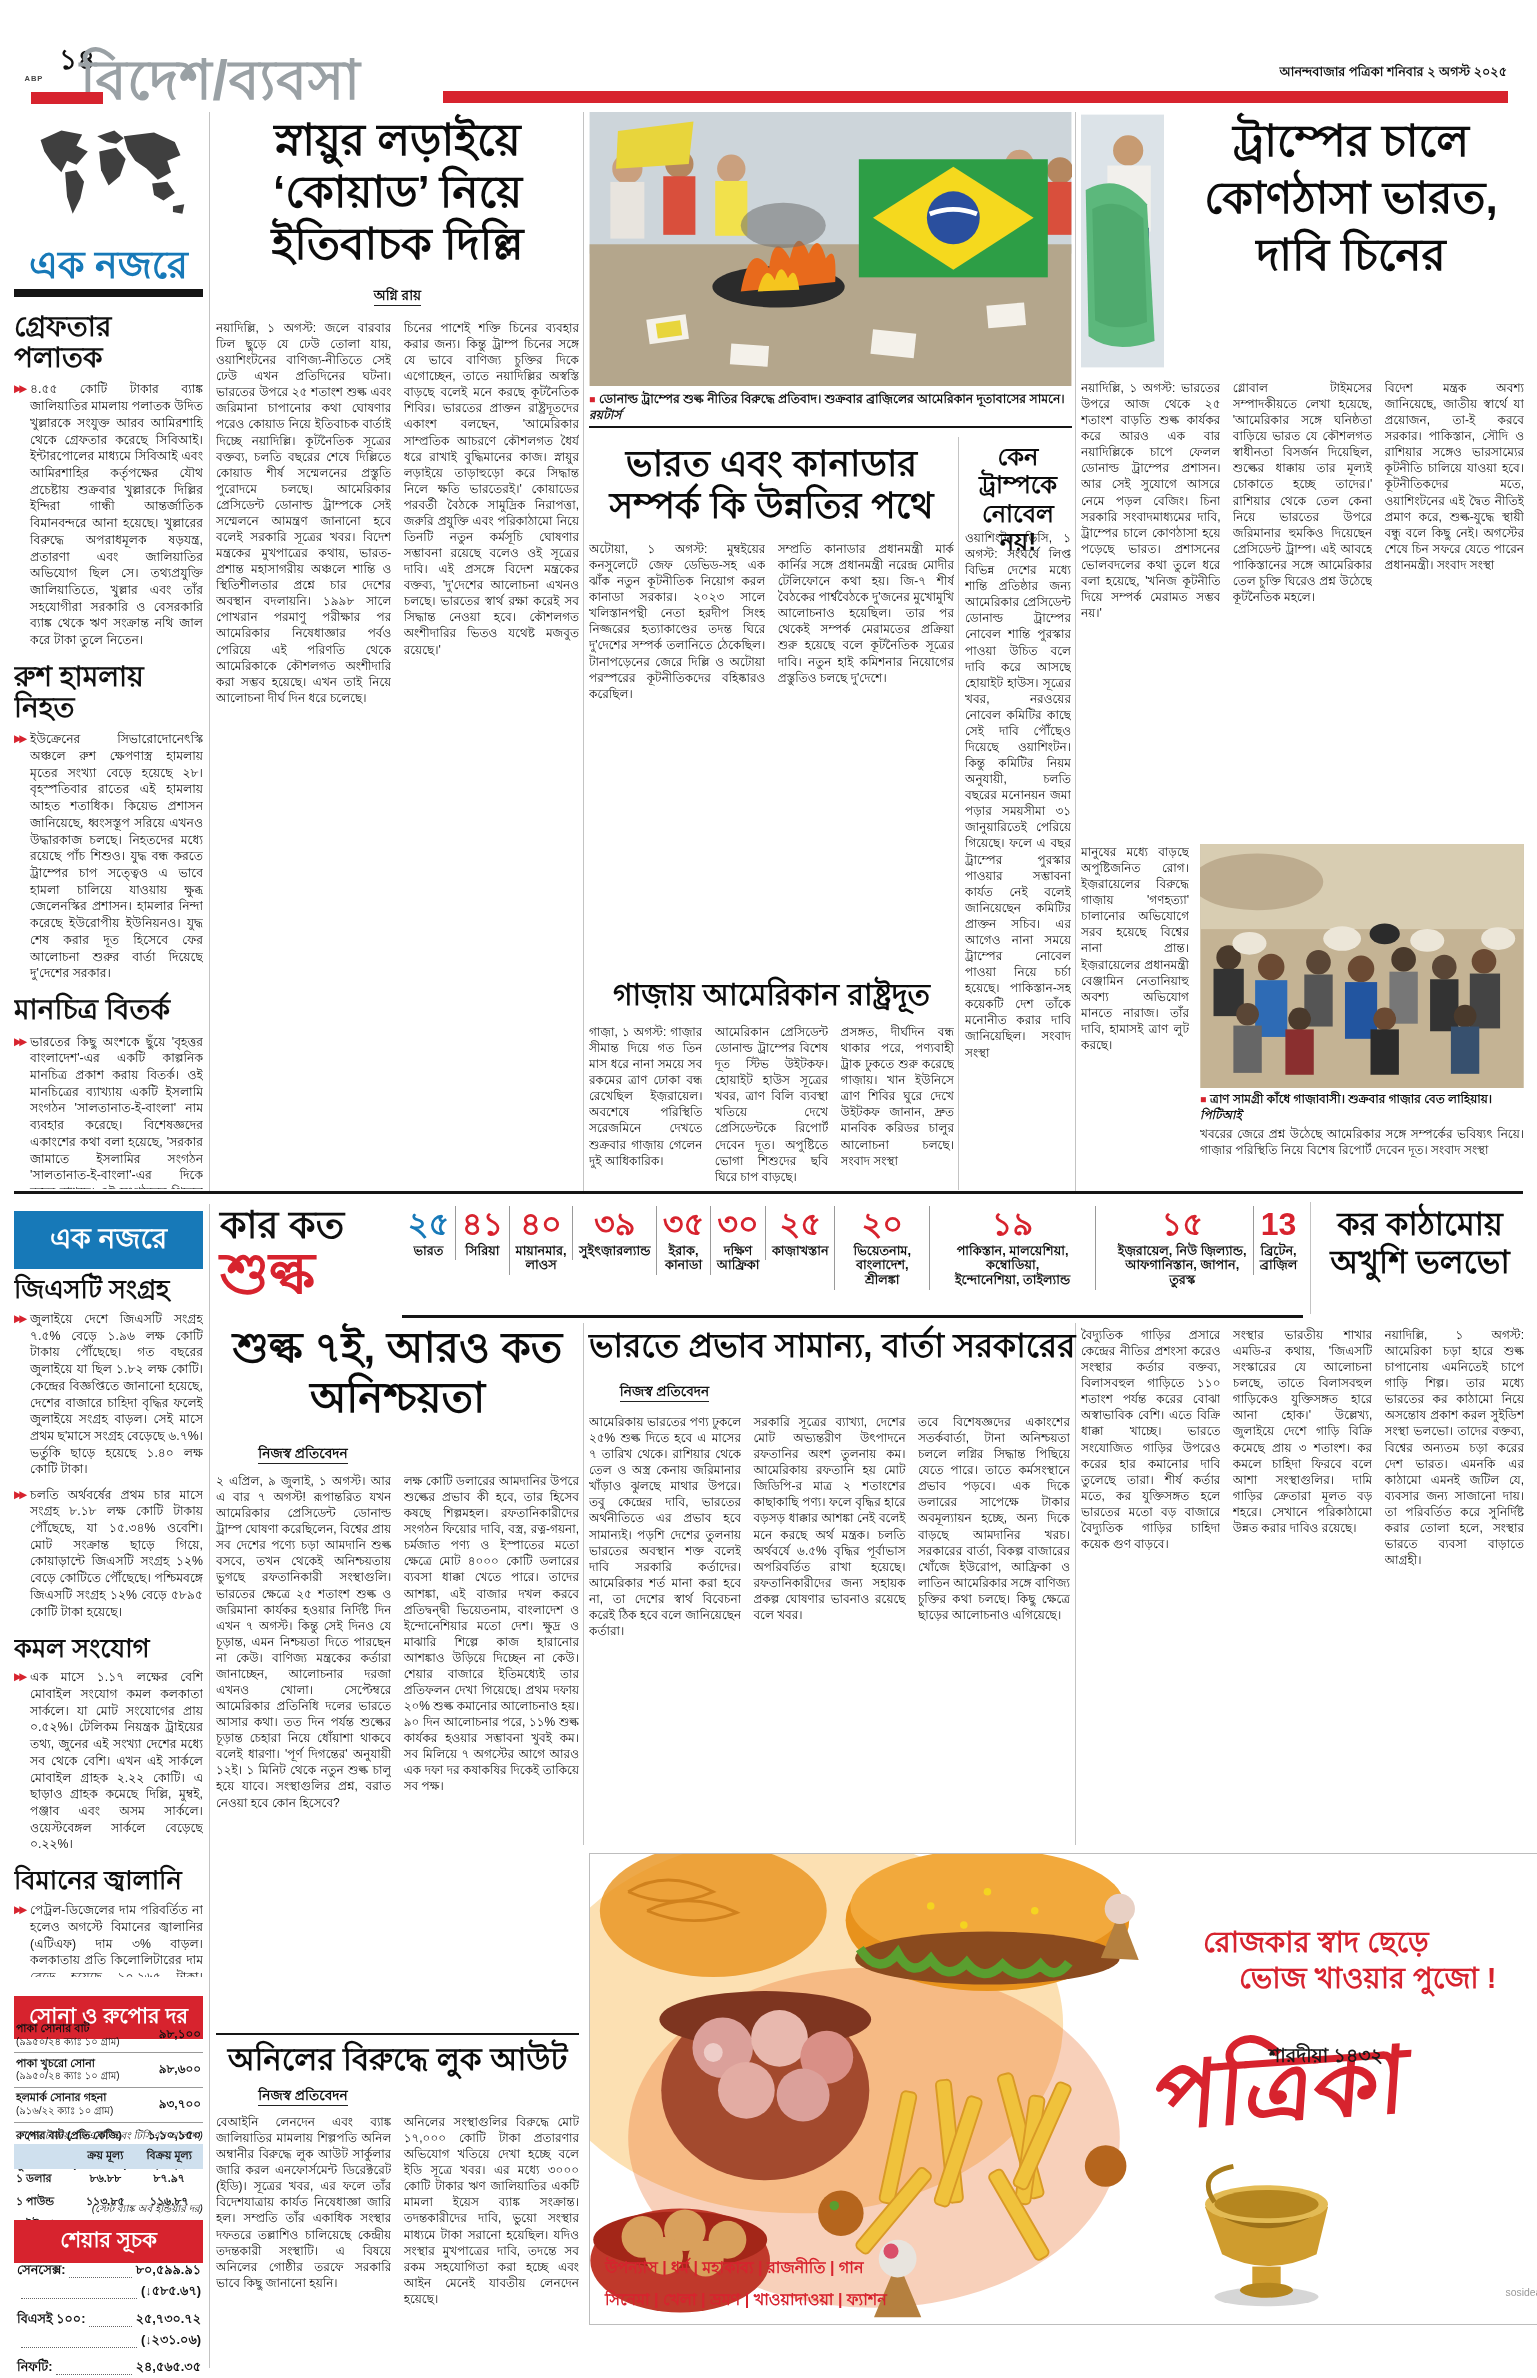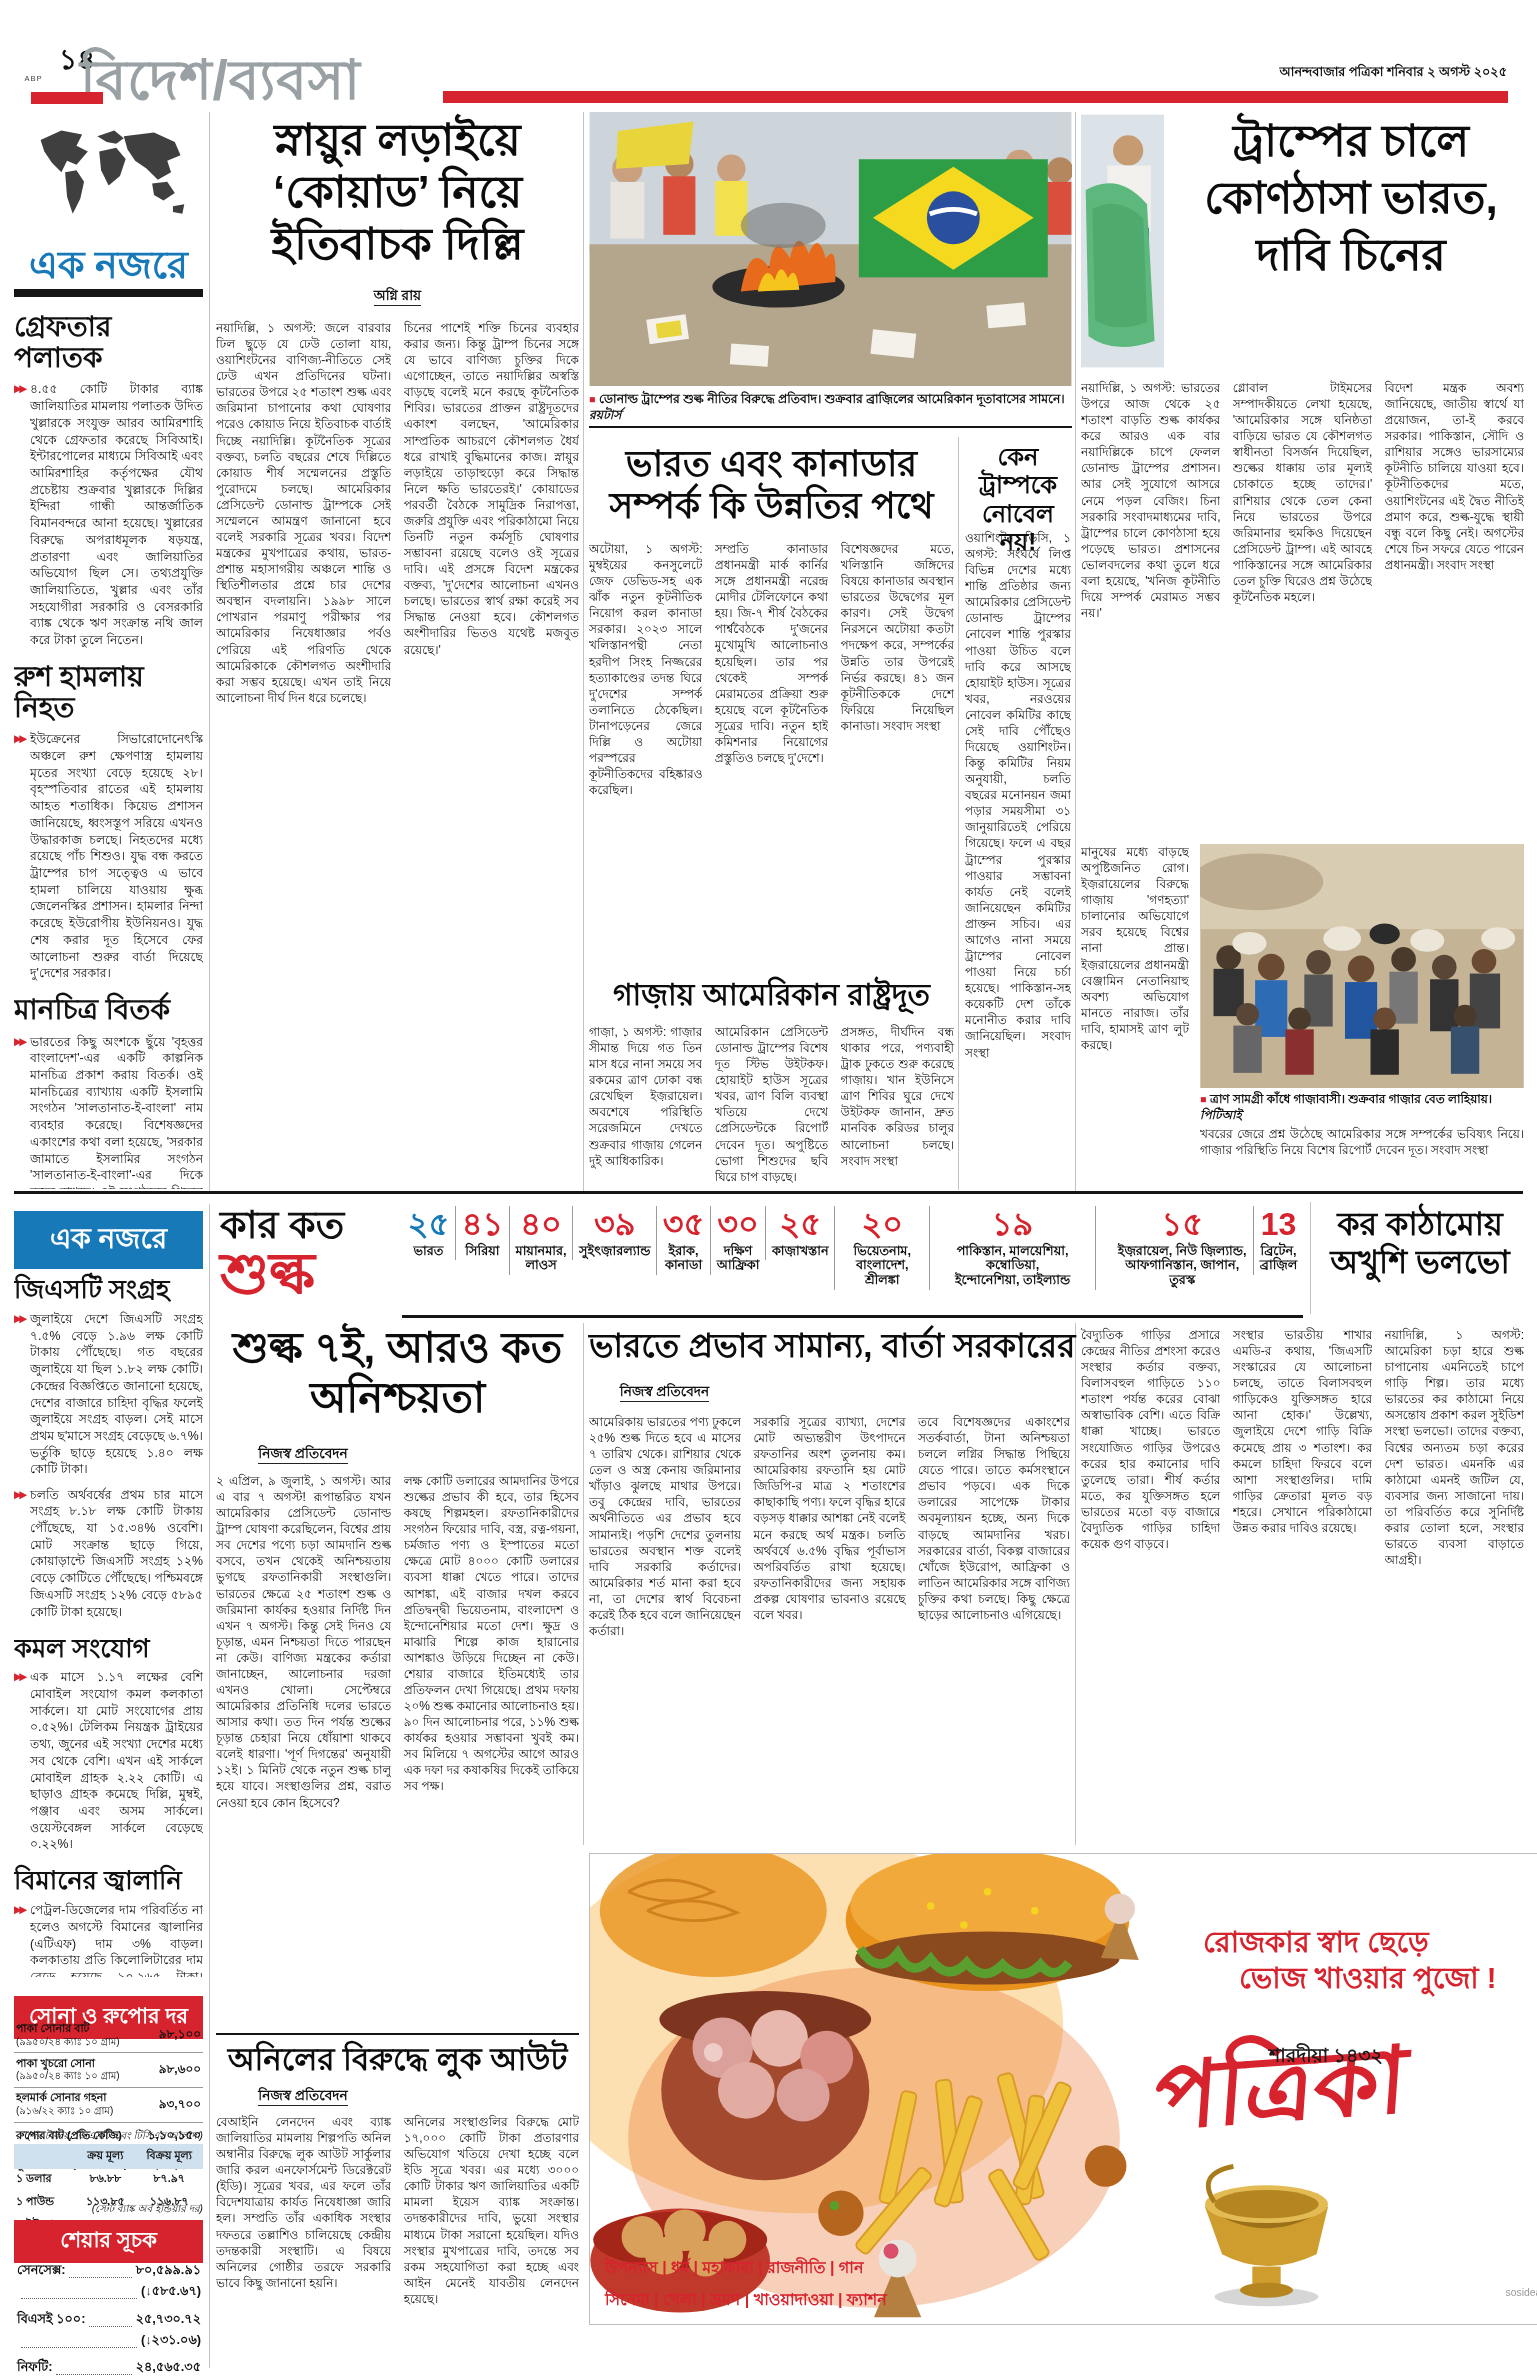--- a/index.html
+++ b/index.html
@@ -40,21 +40,21 @@
   .t-num{font-size:32px;font-weight:bold;line-height:1;}
   .t-names{font-size:12.8px;font-weight:bold;line-height:1.15;white-space:pre-line;margin-top:3.8px;}
   .ad-cat{color:#d7232e;font-weight:bold;font-size:16px;}
 </style>
 </head>
 <body>
 
 <div id="page">
 
   <div class="abs" style="left:23px;top:38px;font-size:28px;font-weight:bold;margin-left:36px;">১৪</div>
-  <div class="abs" style="left:24.6px;top:74px;font-size:7.6px;letter-spacing:0.9px;color:#444;font-weight:normal;">ABP</div>
+  <div class="abs" style="left:24.6px;top:74px;font-size:7.6px;letter-spacing:0.9px;color:#444;font-weight:bold;">ABP</div>
   <div class="abs" style="left:80px;top:38px;font-size:55px;font-weight:bold;color:#9aa1a5;letter-spacing:0.9px;">বিদেশ/ব্যবসা</div>
   <div class="abs" style="left:31px;top:92px;width:72px;height:12.3px;background:#d7232e;"></div>
   <div class="abs" style="left:443px;top:91px;width:1065px;height:12.3px;background:#d7232e;"></div>
   <div class="abs" style="left:1192px;top:62px;width:315px;font-size:12.8px;font-weight:bold;text-align:right;">আনন্দবাজার পত্রিকা শনিবার ২ অগস্ট ২০২৫</div>
 
   <div class="vrule" style="left:209px;top:112px;height:1079px;"></div>
   <div class="vrule" style="left:583px;top:112px;height:1079px;"></div>
   <div class="vrule" style="left:1075px;top:112px;height:1079px;"></div>
   <div class="vrule" style="left:958px;top:437px;height:753px;"></div>
 
@@ -134,21 +134,20 @@
   </div>
   <div class="abs caption" style="left:589px;top:392px;width:483px;">
     <span class="redsq">■</span><span>ডোনাল্ড ট্রাম্পের শুল্ক নীতির বিরুদ্ধে প্রতিবাদ। শুক্রবার ব্রাজ়িলের আমেরিকান দূতাবাসের সামনে।</span> <span class="credit">রয়টার্স</span>
   </div>
   <div class="hrule" style="left:589px;top:426px;width:483px;height:1.9px;"></div>
 
   <div class="abs headline center" style="left:589px;top:443px;width:365px;font-size:36px;">ভারত এবং কানাডার সম্পর্ক কি উন্নতির পথে</div>
   <div class="abs body-cols" style="left:589px;top:541px;width:365px;height:422px;">
       <div class="c">অটোয়া, ১ অগস্ট: মুম্বইয়ের কনসুলেটে জেফ ডেভিড-সহ এক ঝাঁক নতুন কূটনীতিক নিয়োগ করল কানাডা সরকার। ২০২৩ সালে খলিস্তানপন্থী নেতা হরদীপ সিংহ নিজ্জরের হত্যাকাণ্ডের তদন্ত ঘিরে দু'দেশের সম্পর্ক তলানিতে ঠেকেছিল। টানাপড়েনের জেরে দিল্লি ও অটোয়া পরস্পরের কূটনীতিকদের বহিষ্কারও করেছিল।</div>
       <div class="c">সম্প্রতি কানাডার প্রধানমন্ত্রী মার্ক কার্নির সঙ্গে প্রধানমন্ত্রী নরেন্দ্র মোদীর টেলিফোনে কথা হয়। জি-৭ শীর্ষ বৈঠকের পার্শ্ববৈঠকে দু'জনের মুখোমুখি আলোচনাও হয়েছিল। তার পর থেকেই সম্পর্ক মেরামতের প্রক্রিয়া শুরু হয়েছে বলে কূটনৈতিক সূত্রের দাবি। নতুন হাই কমিশনার নিয়োগের প্রস্তুতিও চলছে দু'দেশে।</div>
-      <div class="c">বিশেষজ্ঞদের মতে, খলিস্তানি জঙ্গিদের বিষয়ে কানাডার অবস্থান ভারতের উদ্বেগের মূল কারণ। সেই উদ্বেগ নিরসনে অটোয়া কতটা পদক্ষেপ করে, সম্পর্কের উন্নতি তার উপরেই নির্ভর করছে। ৪১ জন কূটনীতিককে দেশে ফিরিয়ে নিয়েছিল কানাডা। সংবাদ সংস্থা</div>
     </div>
 
   <div class="abs headline center" style="left:965px;top:443px;width:106px;font-size:24px;">কেন ট্রাম্পকে নোবেল নয়!</div>
   <div class="abs body-cols" style="left:965px;top:530px;width:106px;height:659px;">
       <div class="c">ওয়াশিংটন ডিসি, ১ অগস্ট: সংঘর্ষে লিপ্ত বিভিন্ন দেশের মধ্যে শান্তি প্রতিষ্ঠার জন্য আমেরিকার প্রেসিডেন্ট ডোনাল্ড ট্রাম্পের নোবেল শান্তি পুরস্কার পাওয়া উচিত বলে দাবি করে আসছে হোয়াইট হাউস। সূত্রের খবর, নরওয়ের নোবেল কমিটির কাছে সেই দাবি পৌঁছেও দিয়েছে ওয়াশিংটন। কিন্তু কমিটির নিয়ম অনুযায়ী, চলতি বছরের মনোনয়ন জমা পড়ার সময়সীমা ৩১ জানুয়ারিতেই পেরিয়ে গিয়েছে। ফলে এ বছর ট্রাম্পের পুরস্কার পাওয়ার সম্ভাবনা কার্যত নেই বলেই জানিয়েছেন কমিটির প্রাক্তন সচিব। এর আগেও নানা সময়ে ট্রাম্পের নোবেল পাওয়া নিয়ে চর্চা হয়েছে। পাকিস্তান-সহ কয়েকটি দেশ তাঁকে মনোনীত করার দাবি জানিয়েছিল। সংবাদ সংস্থা</div>
     </div>
 
   <div class="abs headline center" style="left:589px;top:977px;width:365px;font-size:30px;">গাজ়ায় আমেরিকান রাষ্ট্রদূত</div>
   <div class="abs body-cols" style="left:589px;top:1024px;width:365px;height:165px;">
       <div class="c">গাজ়া, ১ অগস্ট: গাজ়ার সীমান্ত দিয়ে গত তিন মাস ধরে নানা সময়ে সব রকমের ত্রাণ ঢোকা বন্ধ রেখেছিল ইজ়রায়েল। অবশেষে পরিস্থিতি সরেজমিনে দেখতে শুক্রবার গাজ়ায় গেলেন দুই আধিকারিক।</div>

